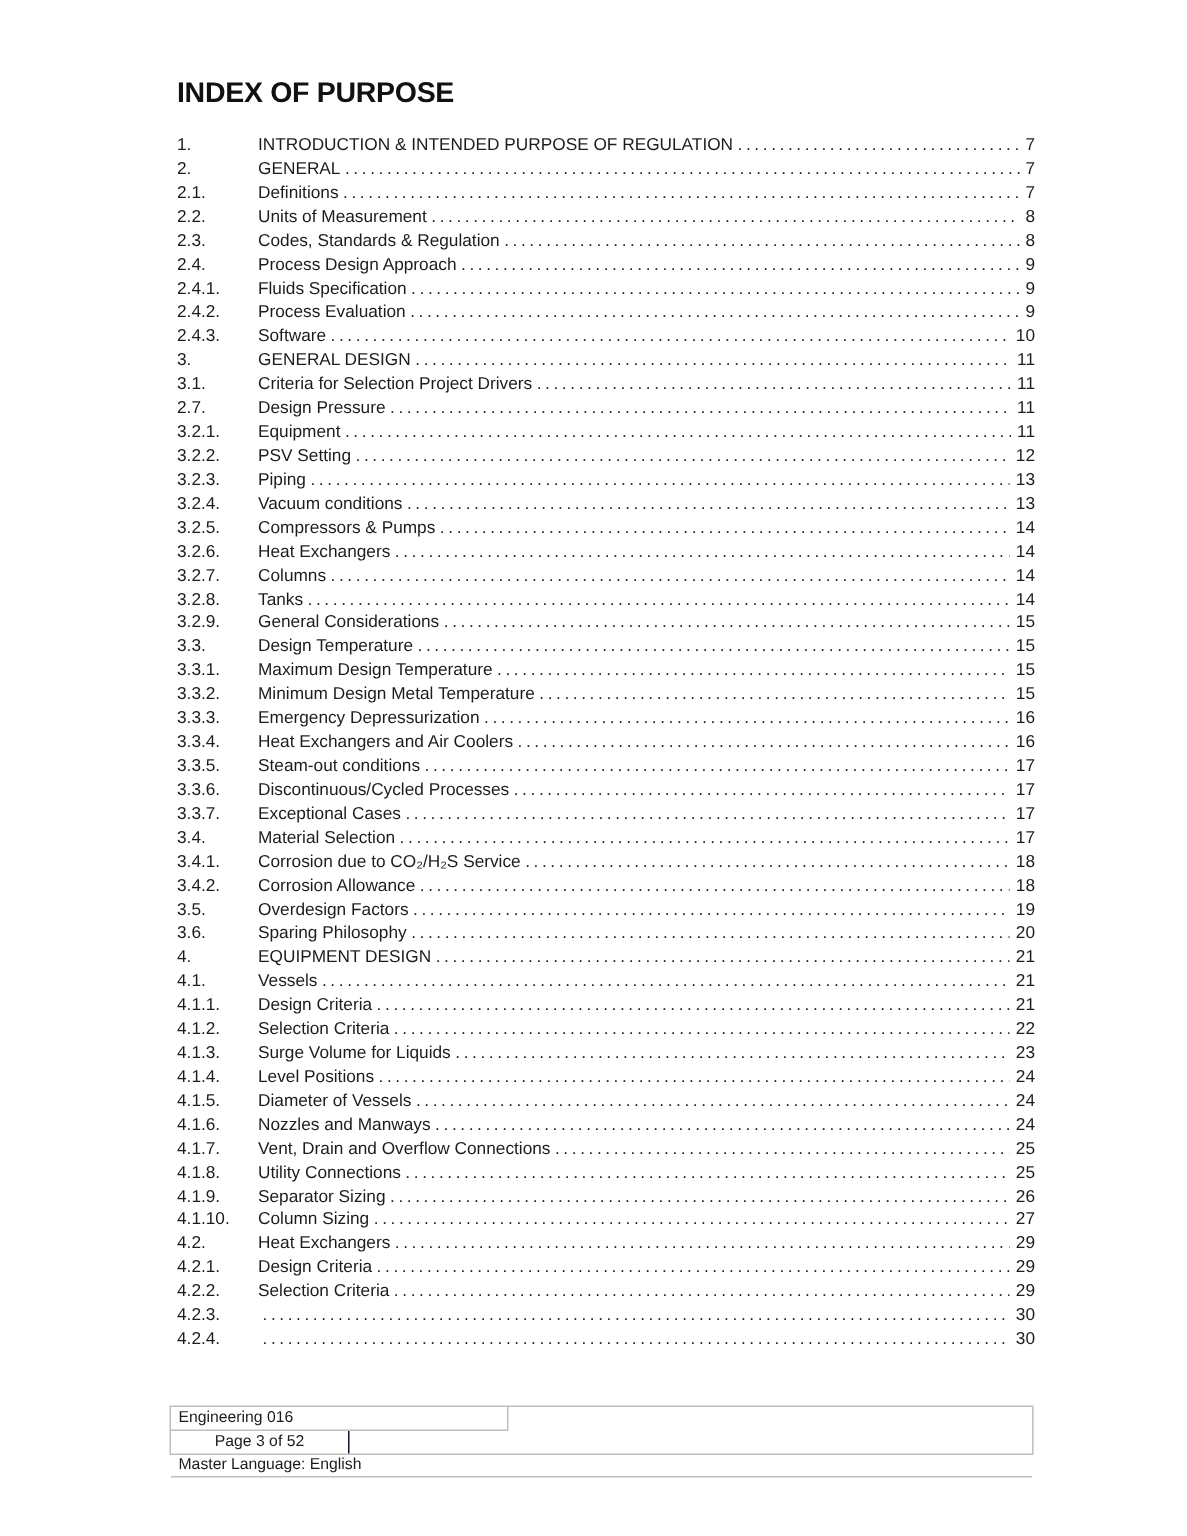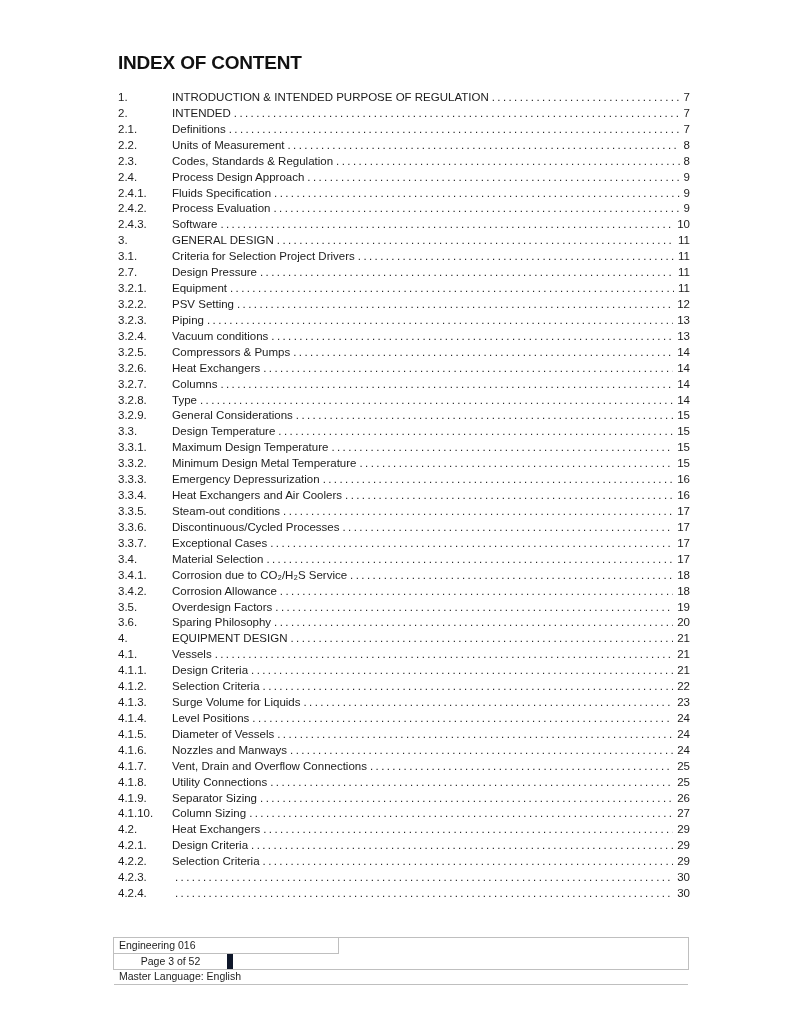--- a/index.html
+++ b/index.html
@@ -66,21 +66,21 @@
     height: 33px;
     display: flex;
     border: 1px solid #bfbfbf;
     font-size: 10.5px;
     color: #1c1c1c;
     background: #ffffff;
     flex-direction: column;
   }
   .fcol { display: flex; flex-direction: column; }
   .fcol-left  { width: 225px; border-right: 1px solid #bfbfbf; }
-  .fcol-mid   { width: 119px; border-right: 6px solid #0f172a; text-align: right; }
+  .fcol-mid   { width: 119px; border-right: 1px solid #0f172a; text-align: right; }
   .fcol-right { flex: 1; justify-content: center; }
   .fcell {
     height: 15.5px;
     line-height: 15.5px;
     padding-left: 5px;
     white-space: nowrap;
     overflow: hidden;
   }
   .fcell-divided { border-bottom: 1px solid #bfbfbf; }
   .fcell-center {
@@ -89,32 +89,32 @@
     align-items: center;
     justify-content: center;
     padding-left: 0;
   }
 </style>
 </head>
 <body>
 
 <div class="page">
 
-  <div class="doc-title">INDEX OF CONTENT</div>
+  <div class="doc-title">INDEX OF PURPOSE</div>
 
   <div class="toc">
       <div class="toc-row">
         <span class="toc-num">1.</span>
         <span class="toc-title">INTRODUCTION &amp; INTENDED PURPOSE OF REGULATION</span>
         <span class="toc-dots">............................................................................................................................................................................................................................</span>
         <span class="toc-page">7</span>
       </div>
       <div class="toc-row">
         <span class="toc-num">2.</span>
-        <span class="toc-title">INTENDED</span>
+        <span class="toc-title">GENERAL</span>
         <span class="toc-dots">............................................................................................................................................................................................................................</span>
         <span class="toc-page">7</span>
       </div>
       <div class="toc-row">
         <span class="toc-num">2.1.</span>
         <span class="toc-title">Definitions</span>
         <span class="toc-dots">............................................................................................................................................................................................................................</span>
         <span class="toc-page">7</span>
       </div>
       <div class="toc-row">
@@ -208,21 +208,21 @@
         <span class="toc-page">14</span>
       </div>
       <div class="toc-row">
         <span class="toc-num">3.2.7.</span>
         <span class="toc-title">Columns</span>
         <span class="toc-dots">............................................................................................................................................................................................................................</span>
         <span class="toc-page">14</span>
       </div>
       <div class="toc-row">
         <span class="toc-num">3.2.8.</span>
-        <span class="toc-title">Type</span>
+        <span class="toc-title">Tanks</span>
         <span class="toc-dots">............................................................................................................................................................................................................................</span>
         <span class="toc-page">14</span>
       </div>
       <div class="toc-row">
         <span class="toc-num">3.2.9.</span>
         <span class="toc-title">General Considerations</span>
         <span class="toc-dots">............................................................................................................................................................................................................................</span>
         <span class="toc-page">15</span>
       </div>
       <div class="toc-row">

